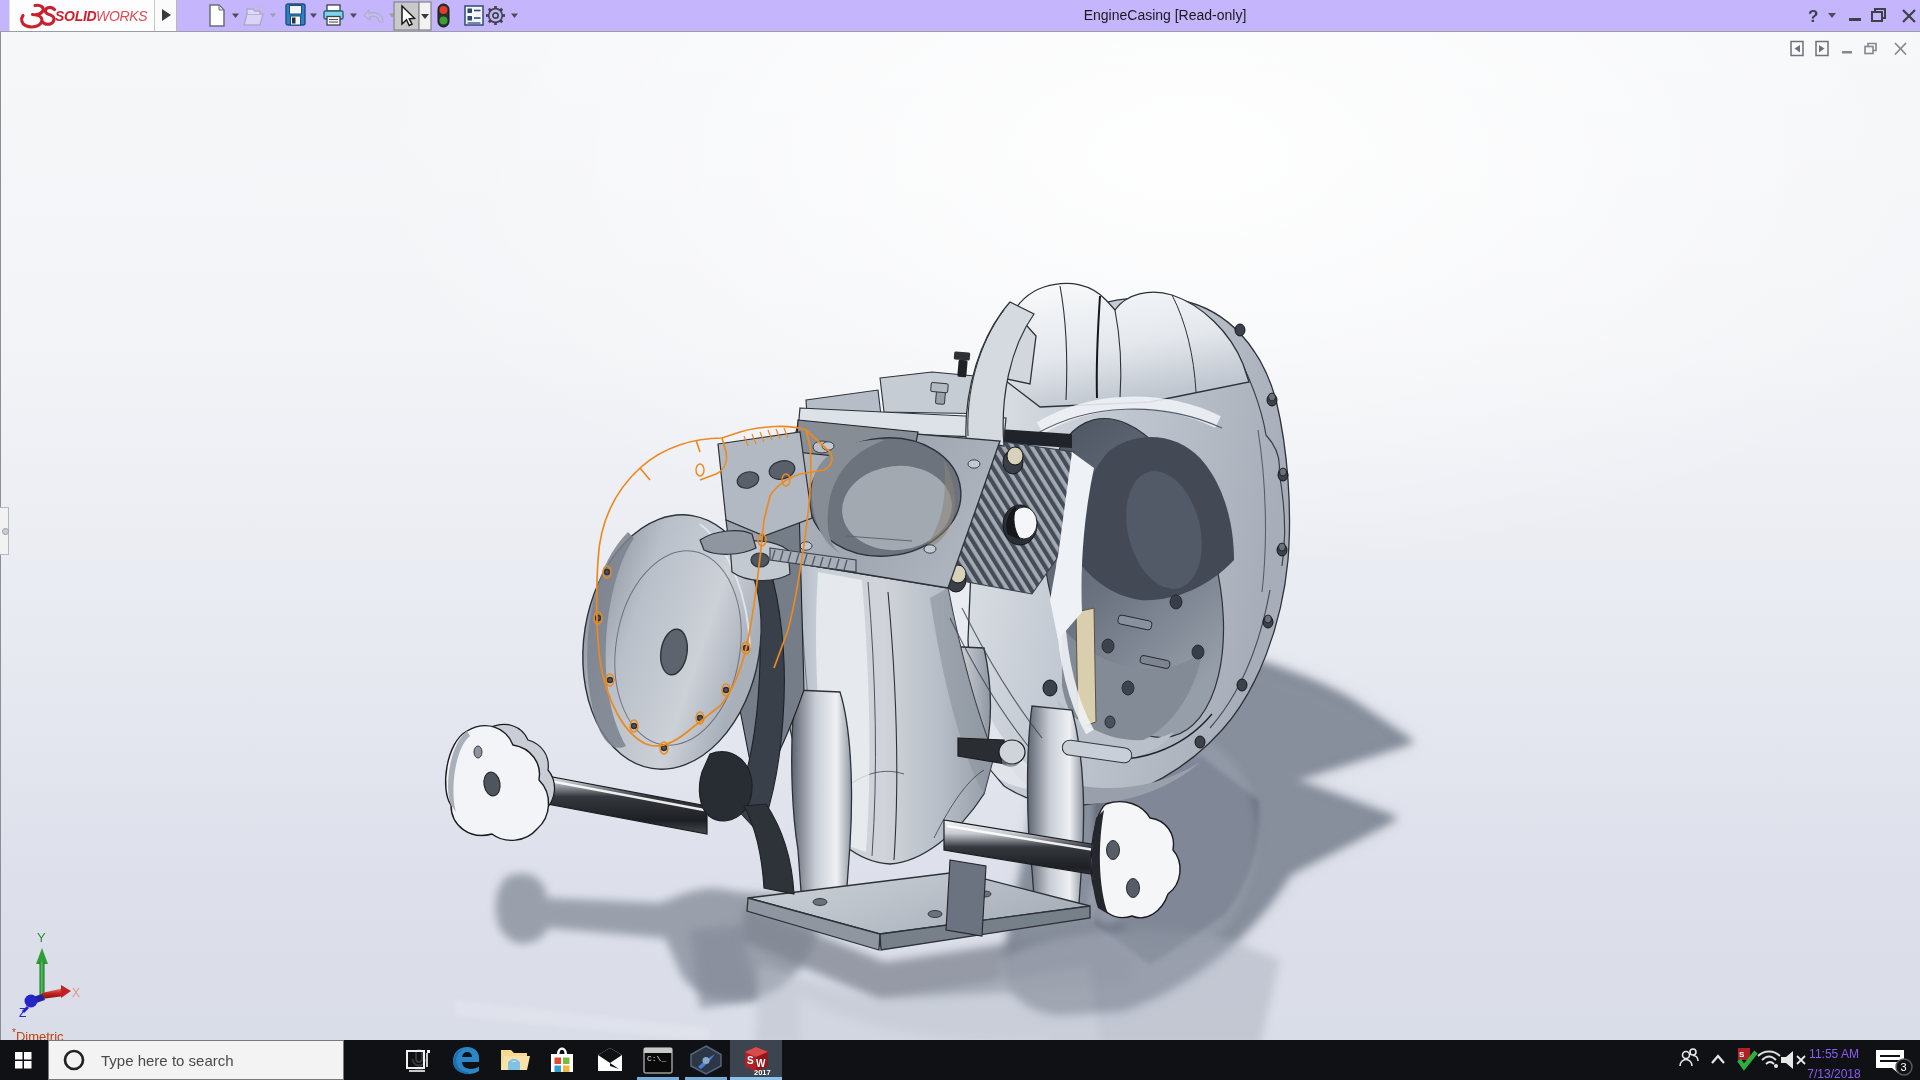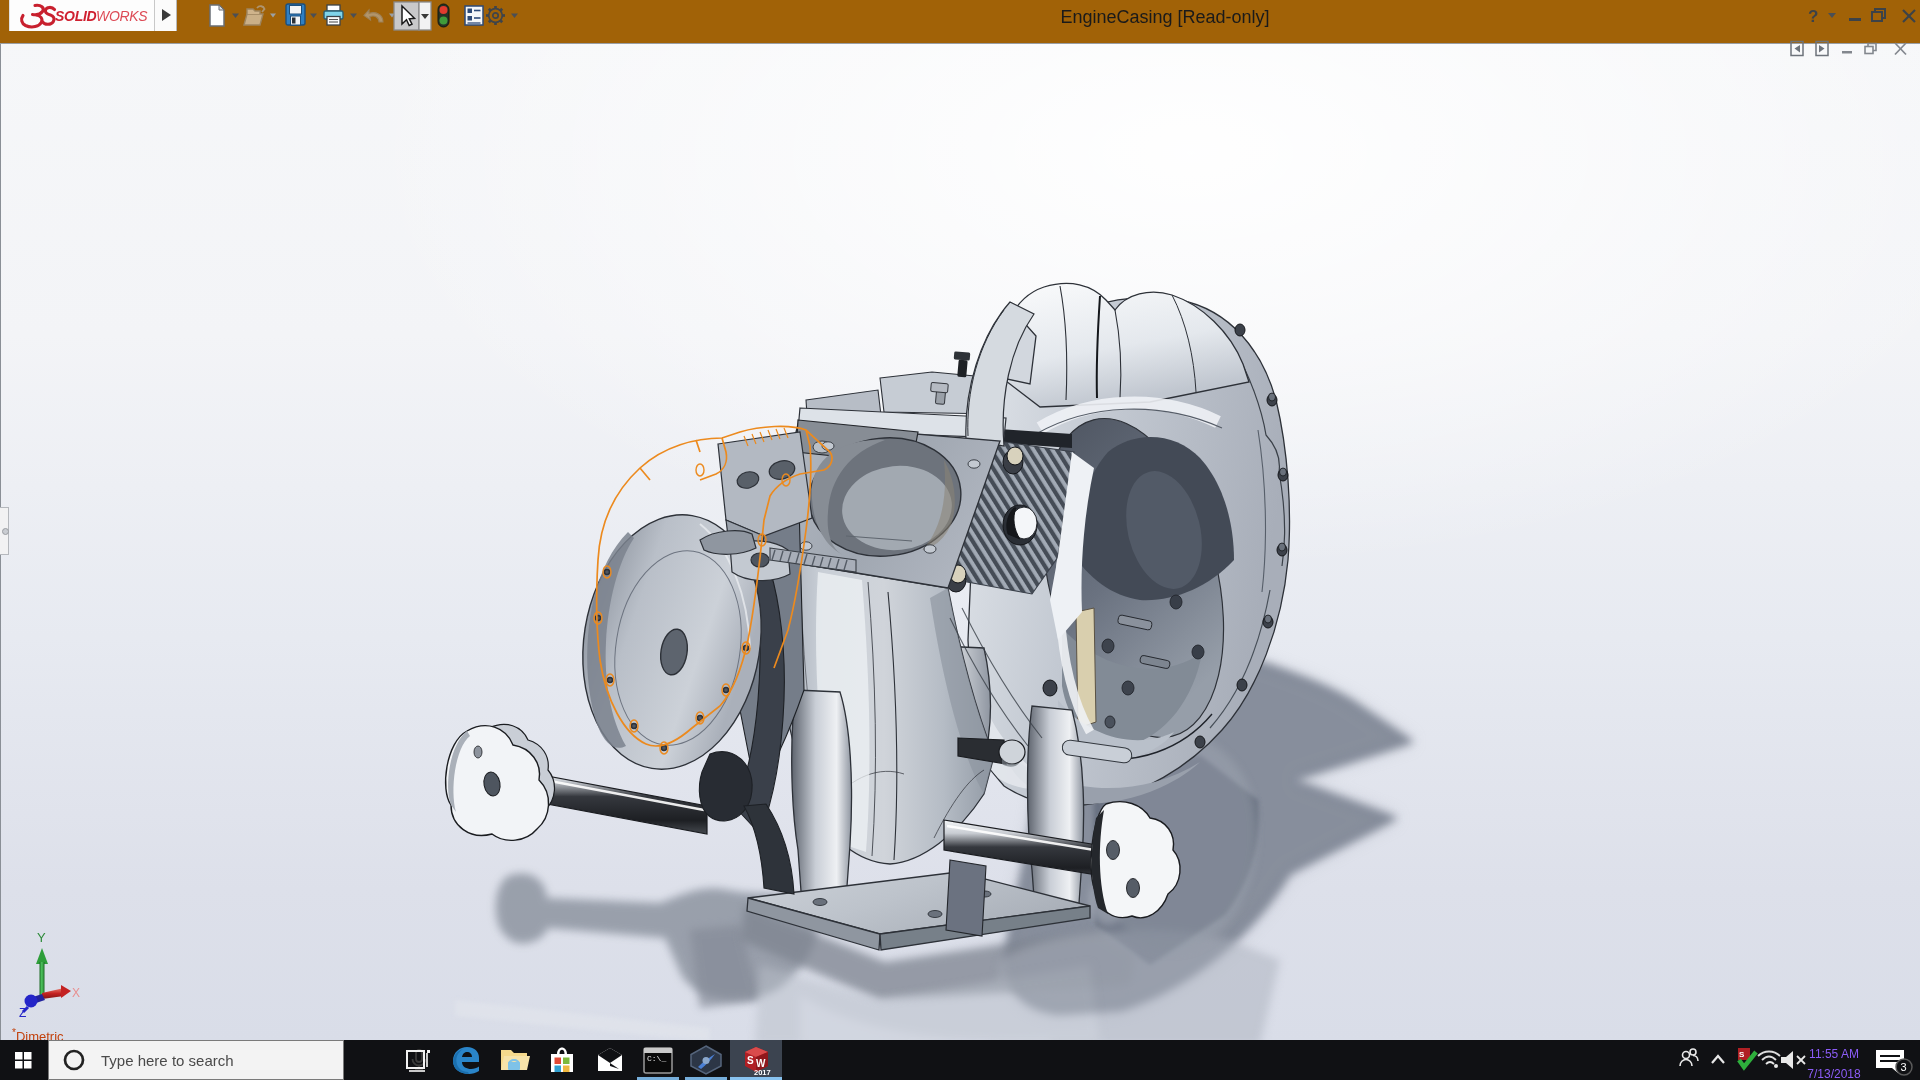--- a/index.html
+++ b/index.html
@@ -1,29 +1,29 @@
 <!DOCTYPE html>
 <html><head>
 <meta charset="utf-8">
 <style>
 * { margin:0; padding:0; box-sizing:border-box; }
 html,body { width:1920px; height:1080px; overflow:hidden; font-family:"Liberation Sans", sans-serif; }
 #root { position:relative; width:1920px; height:1080px; background:#fff; }
 
 
-#titlebar { position:absolute; left:0; top:0; width:1920px; height:44px;
-  background:#a16207; border-bottom:1px solid #9a9fa6; }
+#titlebar { position:absolute; left:0; top:0; width:1920px; height:32px;
+  background:#c4b5fd; border-bottom:1px solid #9a9fa6; }
 #logo { position:absolute; left:9px; top:0; width:146px; height:31px; background:#fdfdfd;
   border-right:1px solid #c8c8c8; border-left:1px solid #e0e0e0; }
 #flyout { position:absolute; left:155px; top:0; width:22px; height:31px; background:#fbfbfb;
   border-right:1px solid #b9b9b9; }
 #flyout:after { content:""; position:absolute; left:7px; top:9px; border-left:9px solid #3a3a3a;
   border-top:6px solid transparent; border-bottom:6px solid transparent; }
 #doctitle { position:absolute; left:1060px; top:7px; width:210px; text-align:center;
-  font-size:18px; color:#1a1a1a; }
+  font-size:14px; color:#1a1a1a; }
 
 #viewport { position:absolute; left:0; top:32px; width:1920px; height:1008px;
   background:
    radial-gradient(ellipse 1400px 700px at 62% 12%, rgba(255,255,255,0.95) 0%, rgba(255,255,255,0) 60%),
    linear-gradient(180deg, #f6f7f9 0%, #f3f4f7 30%, #e7eaf1 60%, #dde0ea 85%, #d9dde8 100%);
   border-left:1px solid #8a8f96; }
 #lefttab { position:absolute; left:0; top:507px; width:9px; height:48px; background:#f2f2f3;
   border:1px solid #b5b8bd; border-left:none; }
 #lefttab:after { content:""; position:absolute; left:2px; top:20px; width:5px; height:5px;
   border-radius:50%; background:#c9ccd1; border:1px solid #9a9da2; }

